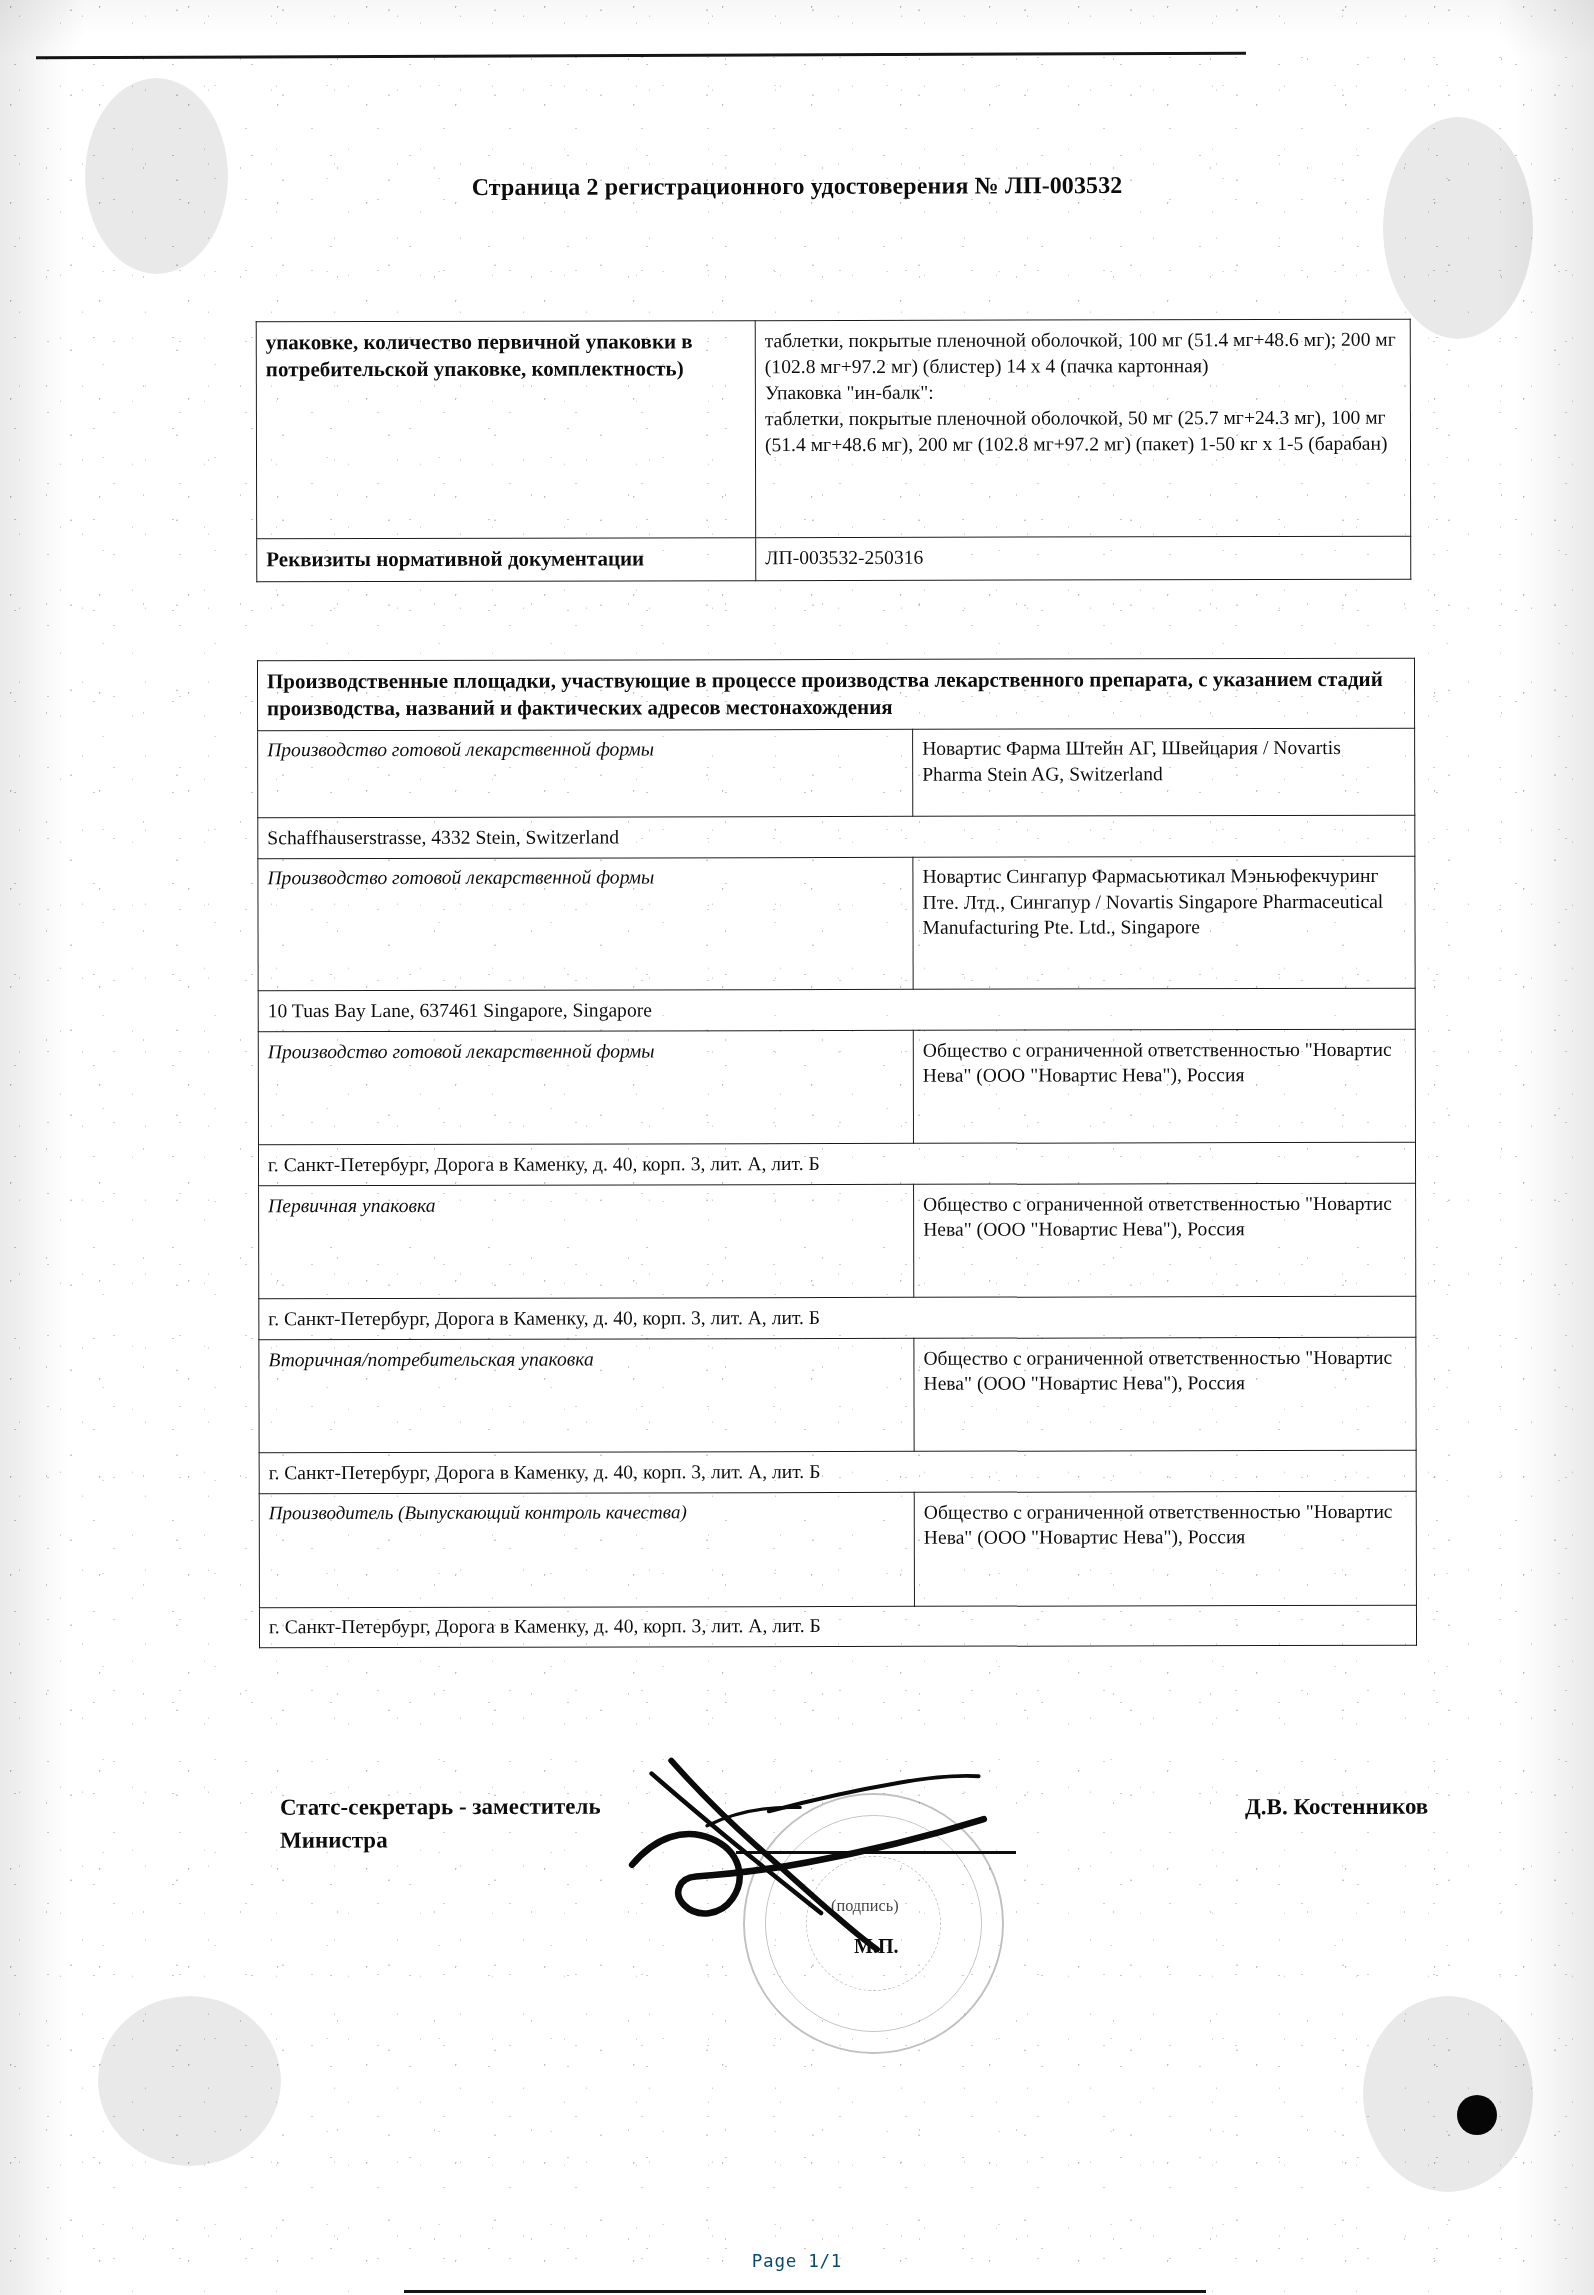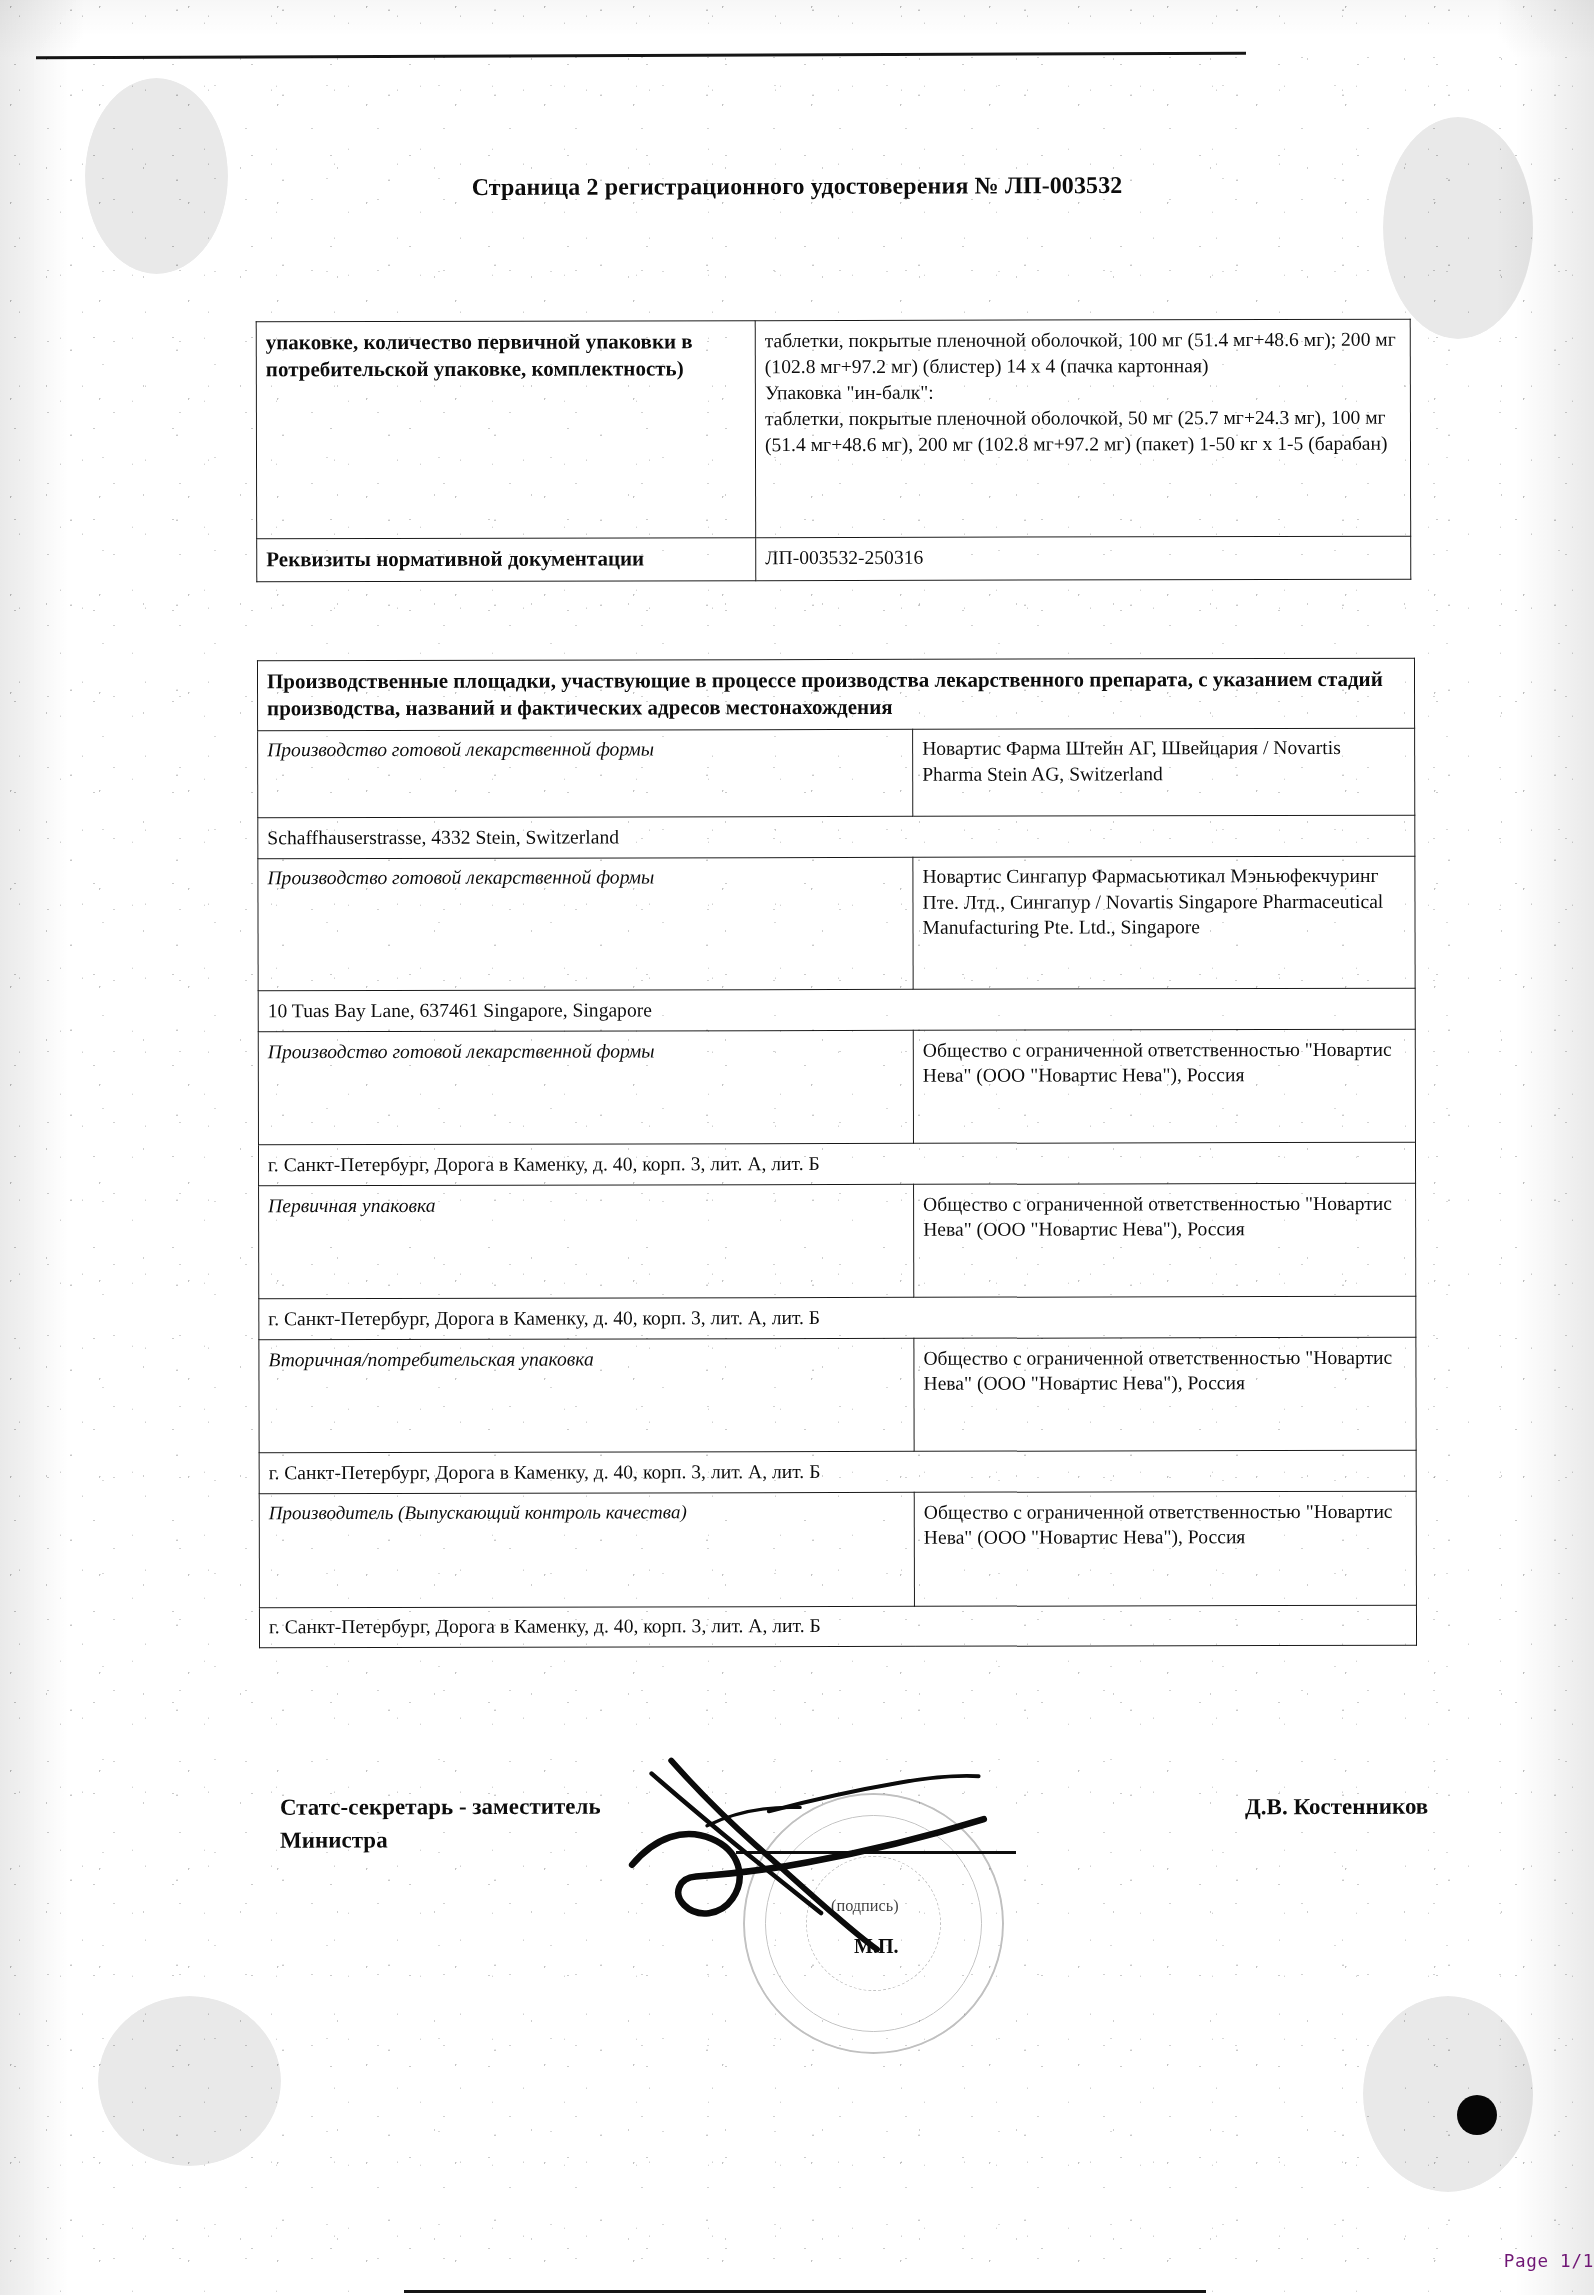--- a/index.html
+++ b/index.html
@@ -186,24 +186,24 @@
   }
   .smudge {
     position: absolute;
     border-radius: 50%;
     background: rgba(0,0,0,.10);
     pointer-events: none;
   }
   .footer-page {
     position: absolute;
     left: 0; top: 2251px; width: 1594px;
-    text-align: right;
+    text-align: center;
     font-family: "DejaVu Sans Mono", monospace;
     font-size: 17.6px;
-    color: #701a75;
+    color: #0c4a6e;
     letter-spacing: 0.7px;
   }
 </style>
 </head>
 <body>
 
 <div id="page">
 
   <div class="rule-top"></div>
 

